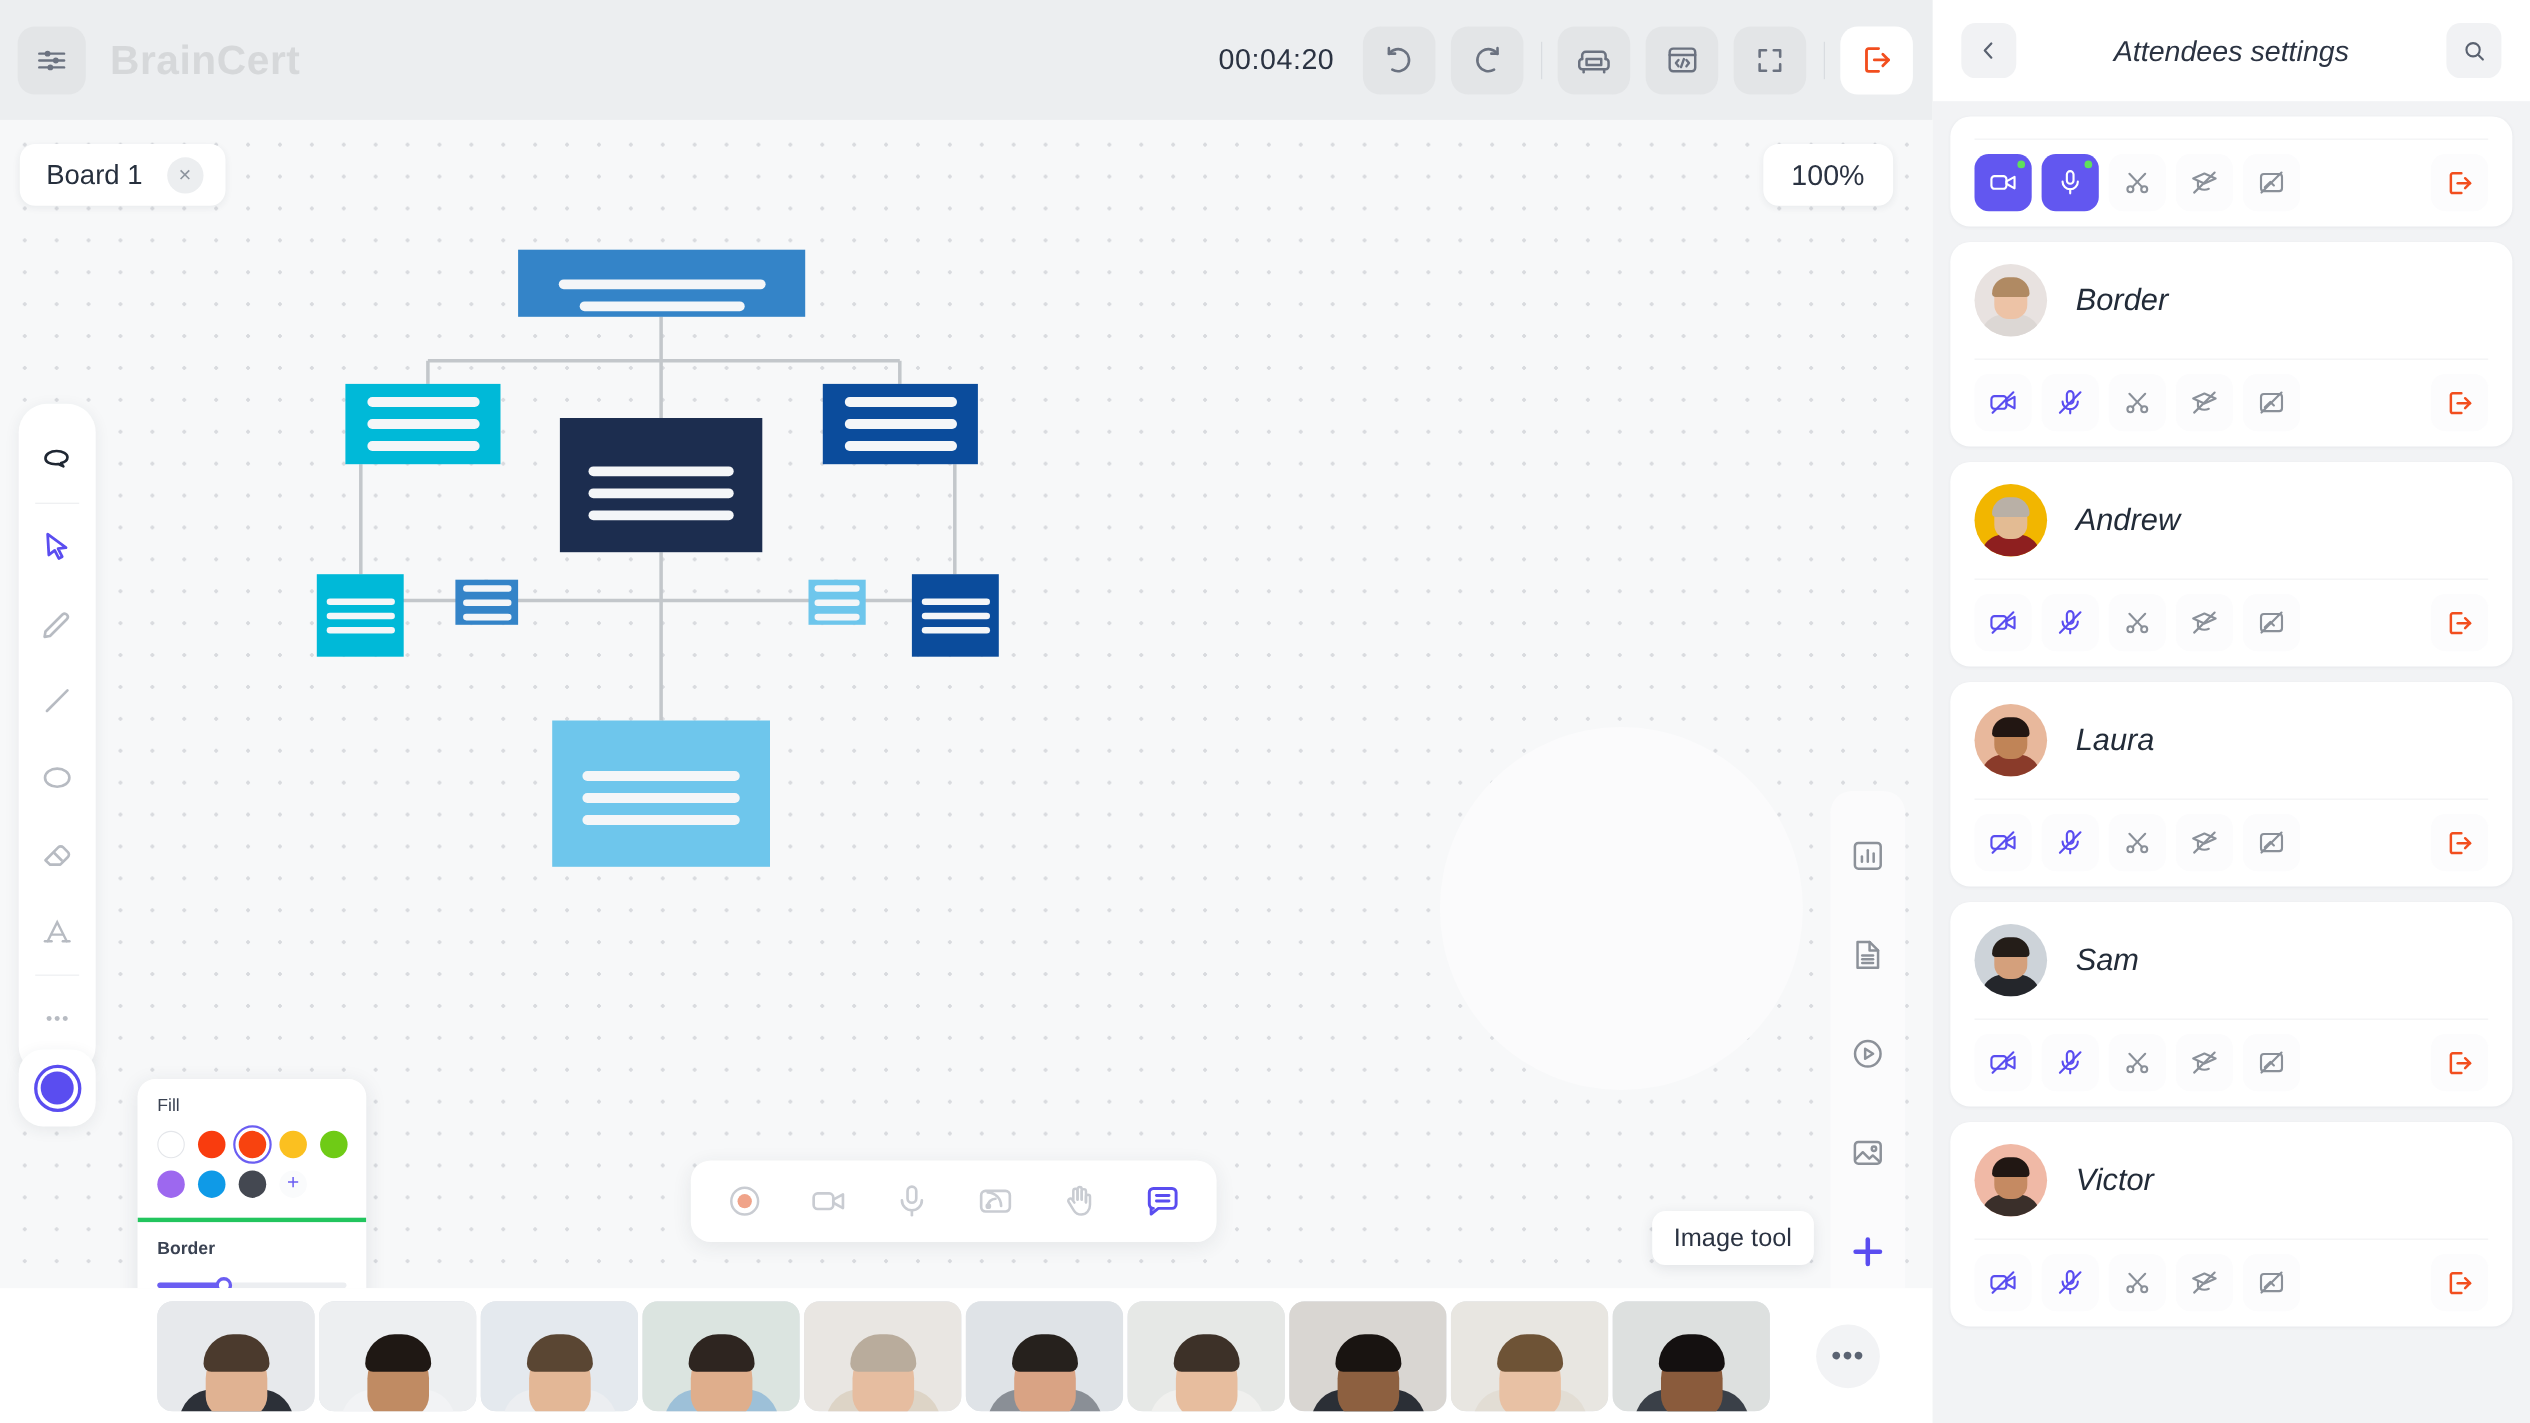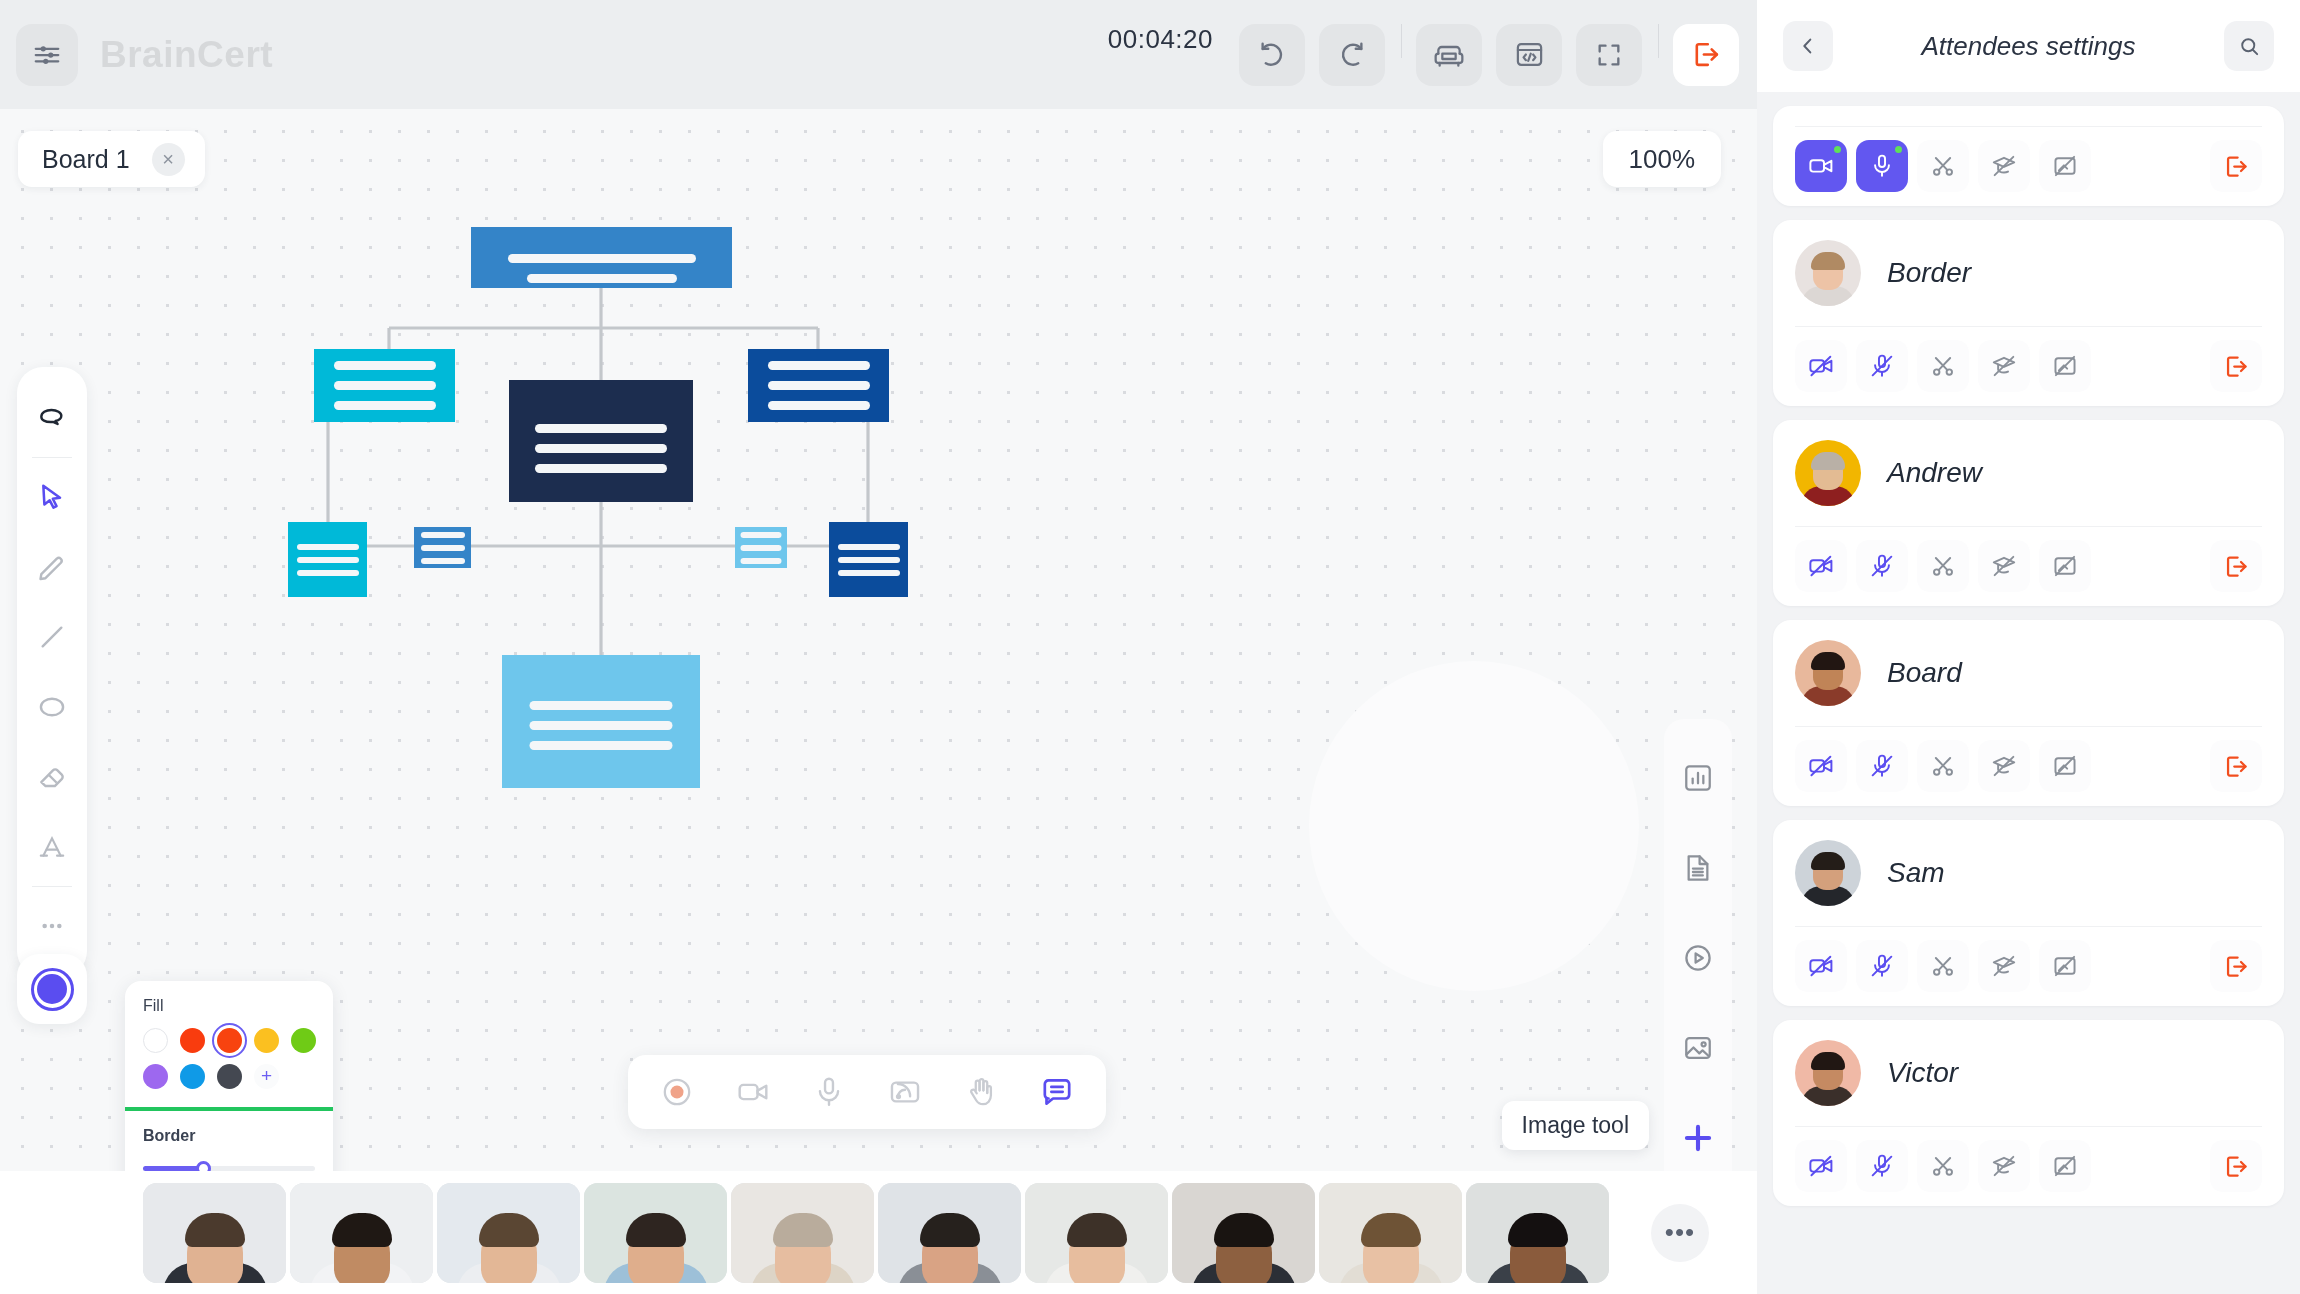--- a/index.html
+++ b/index.html
@@ -31,21 +31,21 @@
     border-radius: 16px; background: #e3e5e7;
     display: flex; align-items: center; justify-content: center;
     cursor: pointer;
   }
   .brand {
     margin-left: 22px;
     font-size: 37px; font-weight: bold;
     color: #d6d8da; letter-spacing: .5px;
   }
   .hdr-right {
-    margin-left: auto; display: flex; align-items: flex-start; gap: 0;
+    margin-left: auto; display: flex; align-items: center; gap: 0;
     padding-right: 18px;
   }
   .timer {
     font-size: 26px; color: #2b3342; margin-right: 26px;
     letter-spacing: .5px;
   }
   .hdr-btn {
     width: 66px; height: 62px; border-radius: 16px;
     background: #e3e5e7; display: flex; align-items: center; justify-content: center;
     cursor: pointer; margin-right: 14px;
@@ -864,21 +864,21 @@
             </div>
      </div>
         </div>
         <div class="att-card">
           <div class="att-top">
        <div class="avatar" style="background:#e8b89c">
          <span class="a-body" style="background:#8a3b2a"></span>
          <span class="a-face" style="background:#c08457"></span>
          <span class="a-hair" style="background:#221612"></span>
        </div>
-       <div class="att-name">Board</div>
+       <div class="att-name">Laura</div>
      </div>
      <div class="att-actions">
        <div class="abtn ">
          <svg viewBox="0 0 24 24" width="26" height="26" fill="none" stroke="#5a4df0" stroke-width="1.8" stroke-linecap="round" stroke-linejoin="round">
       <rect x="2.2" y="6.6" width="12.6" height="10.6" rx="2.6"></rect>
                 <path d="M14.8 11 21.6 7.2v9.6L14.8 13z"></path>
       <line x1="3.2" y1="20.6" x2="20.6" y2="3.4"></line>
               </svg>
        </div>
        <div class="abtn ">

